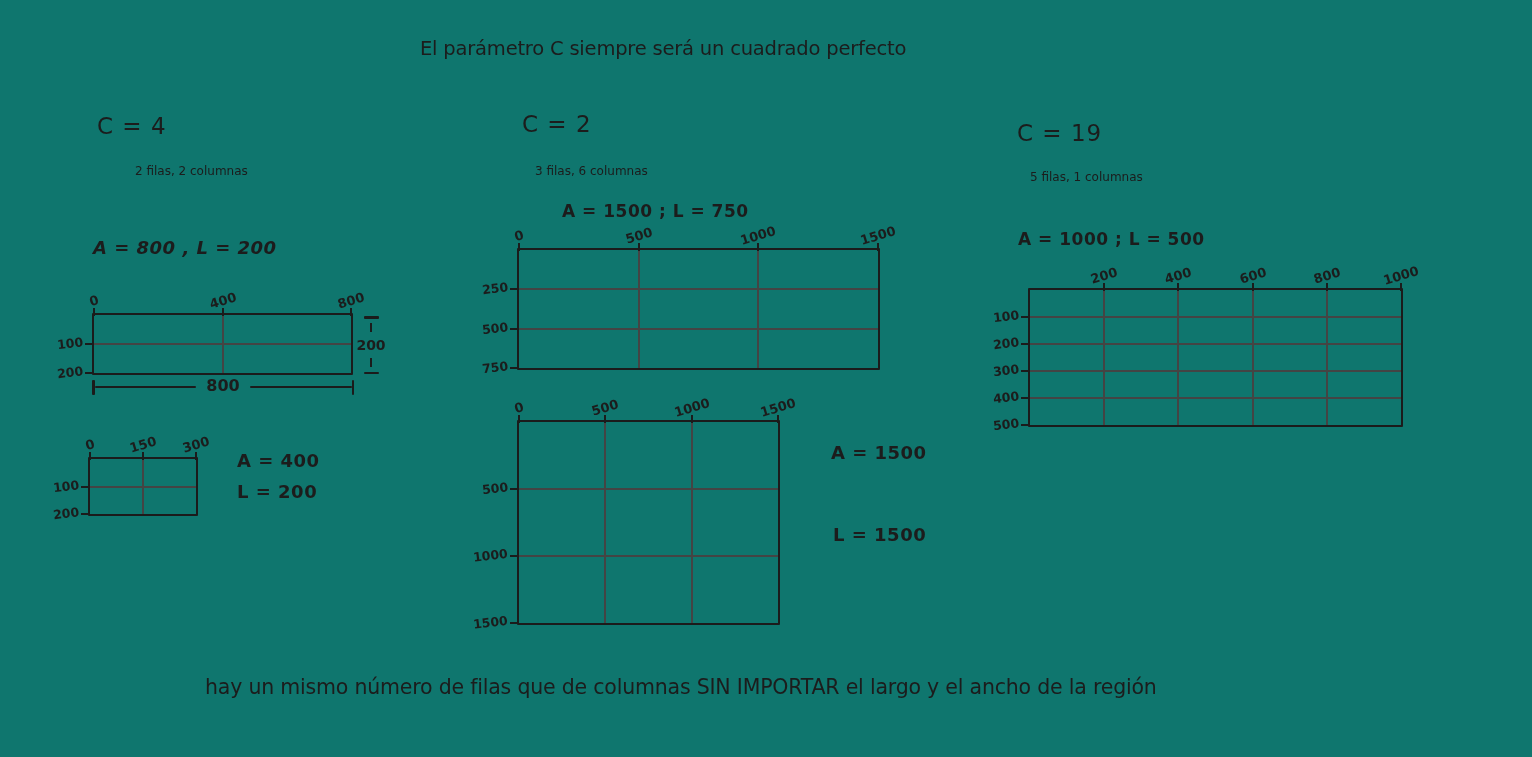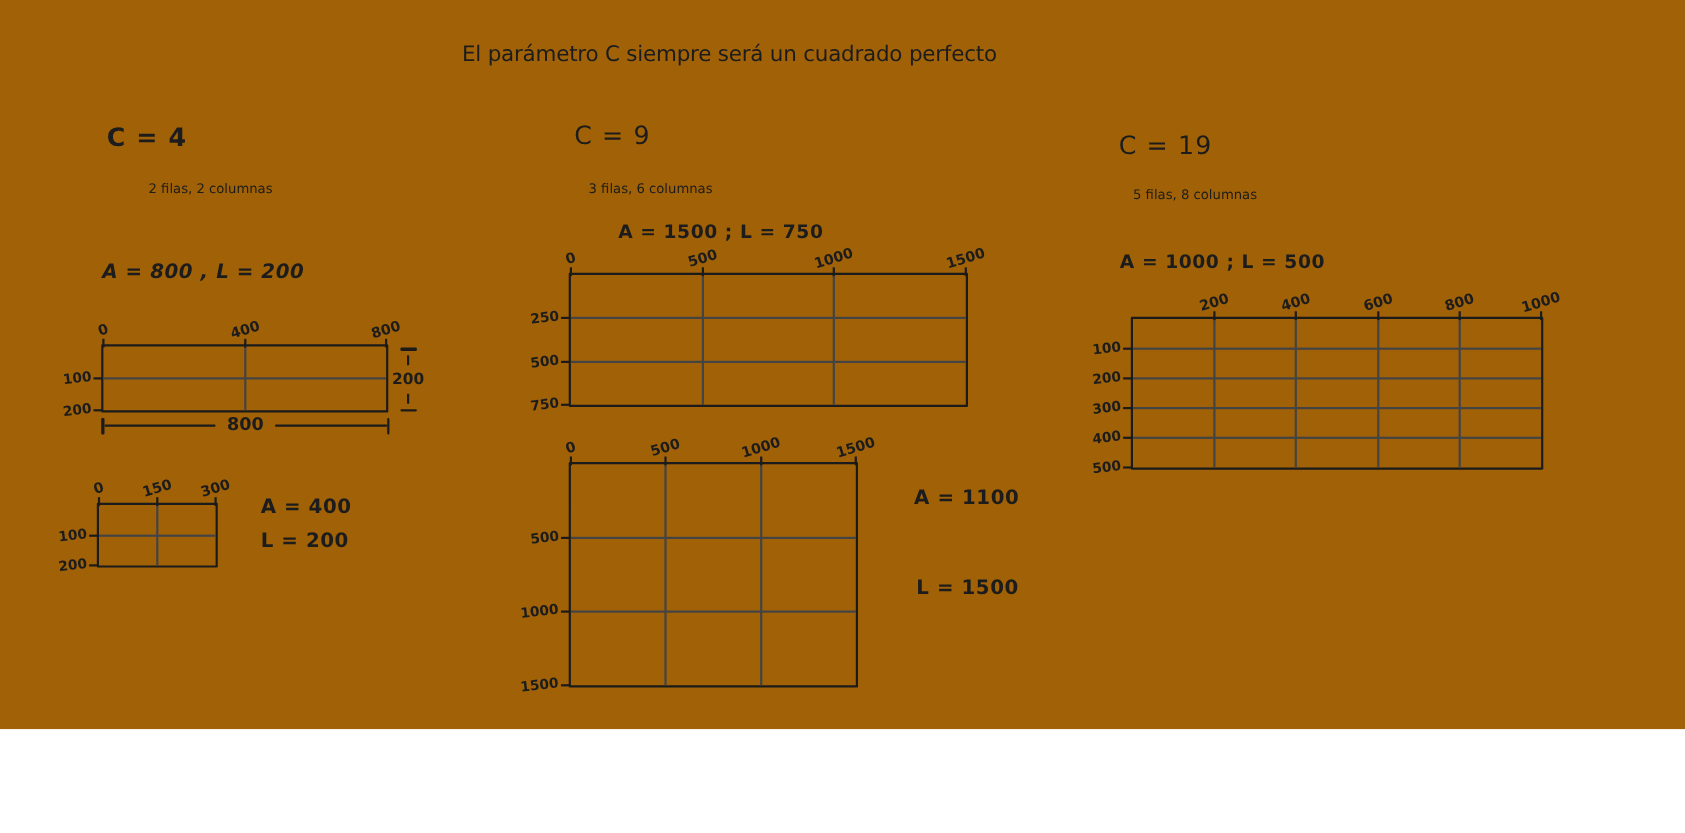--- a/index.html
+++ b/index.html
@@ -1,17 +1,17 @@
 <!DOCTYPE html>
 <html><head>
 <meta charset="utf-8">
 <style>
   html,body{margin:0;padding:0;background:#ffffff;}
   body{font-family:"DejaVu Sans","Liberation Sans",sans-serif;color:#1c1c1c;}
-  .canvas{position:relative;width:1532px;height:663px;background:#a16207;overflow:hidden;}
+  .canvas{position:relative;width:1532px;height:757px;background:#0f766e;overflow:hidden;}
 
   .abs{position:absolute;white-space:nowrap;}
 
   .title{font-size:19.5px;letter-spacing:-0.2px;}
   .c-label{font-size:23px;letter-spacing:1px;}
   .note{font-size:12px;}
   .dims{font-size:18px;font-weight:700;letter-spacing:0.5px;}
   .dims-sm{font-size:18px;font-weight:700;letter-spacing:0.5px;}
   .footer-line{font-size:20.5px;letter-spacing:-0.2px;}
 
@@ -38,21 +38,21 @@
   .wmarker .mlabel{font-size:16px;font-weight:700;padding:0 10px;position:relative;top:-2px;}
 </style>
 </head>
 <body>
 
 <div class="canvas">
 
   <div class="abs title" style="left:420px;top:37px;">El parámetro C siempre será un cuadrado perfecto</div>
 
   <div>
-    <div class="abs c-label" style="left:97px;top:113px;font-weight:bold;">C = 4</div>
+    <div class="abs c-label" style="left:97px;top:113px;">C = 4</div>
     <div class="abs note" style="left:135px;top:164px;">2 filas, 2 columnas</div>
     <div class="abs dims" style="left:93px;top:237px;font-style:italic;">A = 800 ,   L = 200</div>
 
     <div class="grid" style="left:92px;top:313px;width:261px;height:62px;">
         <div class="gline v" style="left: 50%;"></div>
         <div class="gline h" style="top: 50%;"></div>
         <div class="xmark" style="left: 0%;"></div>
         <div class="xtick" style="left: 0%;">0</div>
         <div class="xmark" style="left: 50%;"></div>
         <div class="xtick" style="left: 50%;">400</div>
@@ -93,21 +93,21 @@
         <div class="ytick" style="top: 50%;">100</div>
         <div class="ymark" style="top: 100%;"></div>
         <div class="ytick" style="top: 100%;">200</div>
       </div>
 
     <div class="abs dims-sm" style="left:237px;top:450px;">A = 400</div>
     <div class="abs dims-sm" style="left:237px;top:481px;">L = 200</div>
   </div>
 
   <div>
-    <div class="abs c-label" style="left:522px;top:111px;">C = 9</div>
+    <div class="abs c-label" style="left:522px;top:111px;">C = 2</div>
     <div class="abs note" style="left:535px;top:164px;">3 filas, 6 columnas</div>
     <div class="abs dims" style="left:562px;top:201px;font-size:17px;">A = 1500 ;   L = 750</div>
 
     <div class="grid" style="left:517px;top:248px;width:363px;height:122px;">
         <div class="gline v" style="left: 33.3333%;"></div>
         <div class="gline v" style="left: 66.6667%;"></div>
         <div class="gline h" style="top: 33.3333%;"></div>
         <div class="gline h" style="top: 66.6667%;"></div>
         <div class="xmark" style="left: 0%;"></div>
         <div class="xtick" style="left: 0%;">0</div>
@@ -139,27 +139,27 @@
         <div class="xmark" style="left: 100%;"></div>
         <div class="xtick" style="left: 100%;">1500</div>
         <div class="ymark" style="top: 33.3333%;"></div>
         <div class="ytick" style="top: 33.3333%;">500</div>
         <div class="ymark" style="top: 66.6667%;"></div>
         <div class="ytick" style="top: 66.6667%;">1000</div>
         <div class="ymark" style="top: 100%;"></div>
         <div class="ytick" style="top: 100%;">1500</div>
       </div>
 
-    <div class="abs dims-sm" style="left:831px;top:442px;">A = 1100</div>
+    <div class="abs dims-sm" style="left:831px;top:442px;">A = 1500</div>
     <div class="abs dims-sm" style="left:833px;top:477px;margin-top:47px;">L = 1500</div>
   </div>
 
   <div>
     <div class="abs c-label" style="left:1017px;top:120px;">C = 19</div>
-    <div class="abs note" style="left:1030px;top:170px;">5 filas, 8 columnas</div>
+    <div class="abs note" style="left:1030px;top:170px;">5 filas, 1 columnas</div>
     <div class="abs dims" style="left:1018px;top:229px;font-size:17px;">A = 1000  ;   L = 500</div>
 
     <div class="grid" style="left:1028px;top:288px;width:375px;height:139px;">
         <div class="gline v" style="left: 20%;"></div>
         <div class="gline v" style="left: 40%;"></div>
         <div class="gline v" style="left: 60%;"></div>
         <div class="gline v" style="left: 80%;"></div>
         <div class="gline h" style="top: 20%;"></div>
         <div class="gline h" style="top: 40%;"></div>
         <div class="gline h" style="top: 60%;"></div>
@@ -180,14 +180,15 @@
         <div class="ytick" style="top: 40%;">200</div>
         <div class="ymark" style="top: 60%;"></div>
         <div class="ytick" style="top: 60%;">300</div>
         <div class="ymark" style="top: 80%;"></div>
         <div class="ytick" style="top: 80%;">400</div>
         <div class="ymark" style="top: 100%;"></div>
         <div class="ytick" style="top: 100%;">500</div>
       </div>
   </div>
 
+  <div class="abs footer-line" style="left:205px;top:675px;">hay un mismo número de filas que de columnas SIN IMPORTAR el largo y el ancho de la región</div>
 
 </div>
 
 </body></html>

